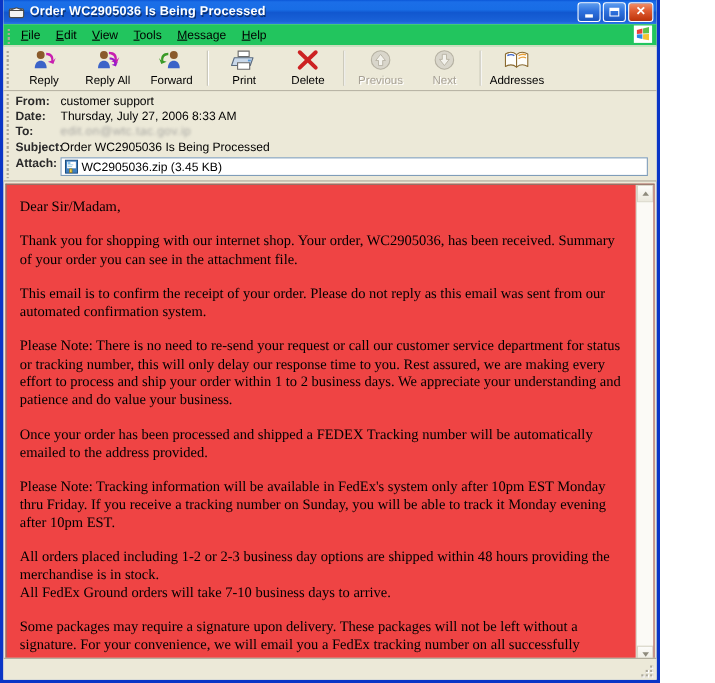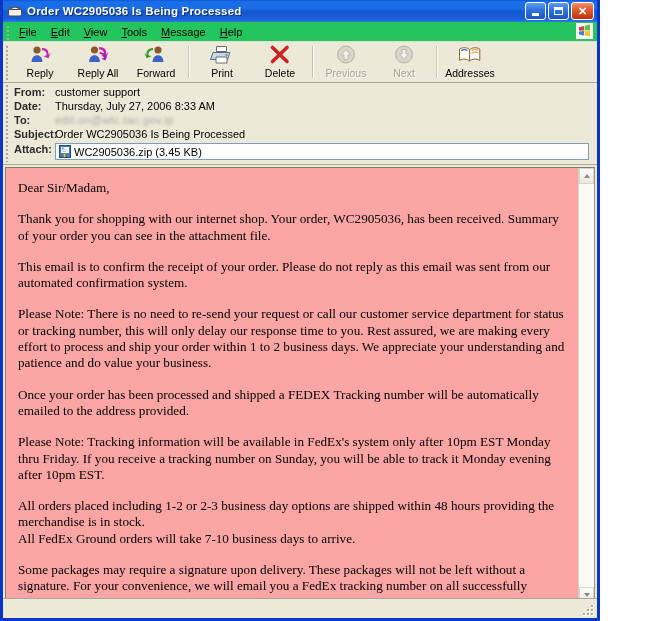--- a/index.html
+++ b/index.html
@@ -232,21 +232,21 @@
     font-size: 11px;
     color: #000;
     margin-left: 3px;
     white-space: nowrap;
   }
 
   
   .bodywrap {
     position: relative;
     height: 437px;
-    background: #fca5a5;
+    background: #ef4444;
     border: 1px solid #9a9788;
     border-left-color: #7f7d70;
     border-top-color: #7f7d70;
     box-sizing: border-box;
     margin: 2px 2px 0 2px;
     display: flex;
     overflow: hidden;
   }
   .bodytext {
     flex: 1 1 auto;

